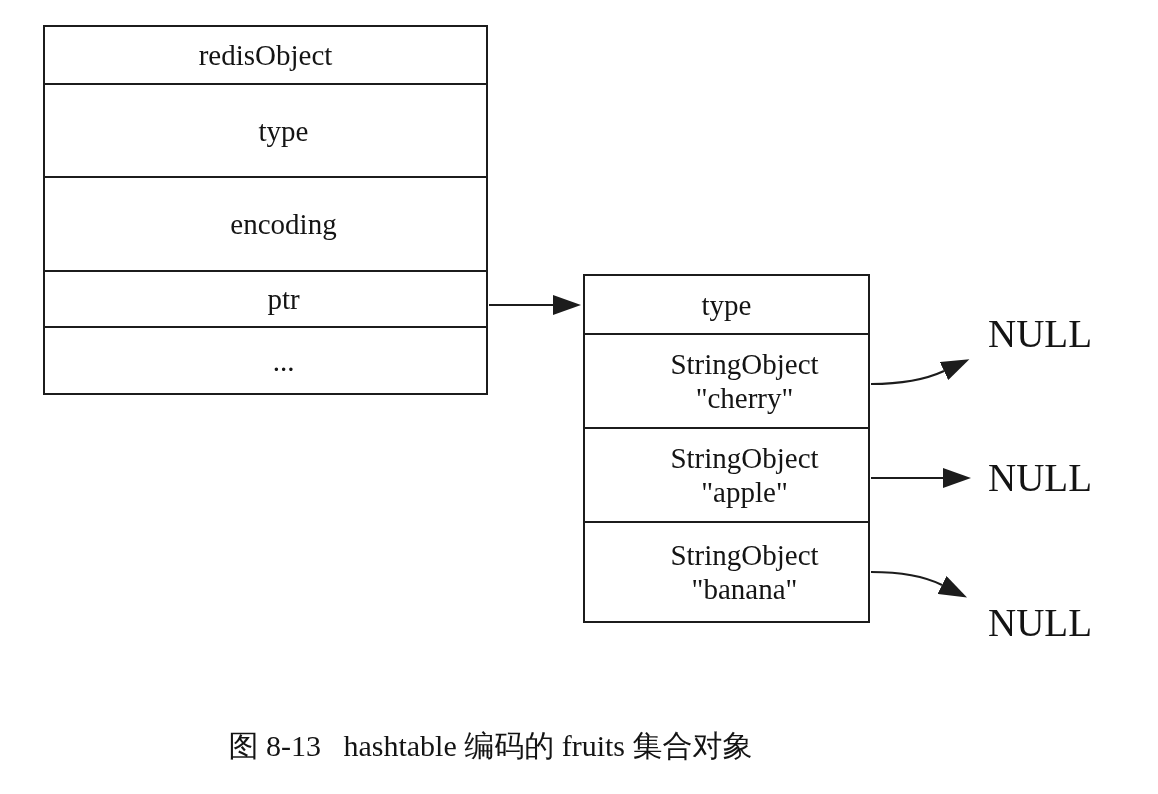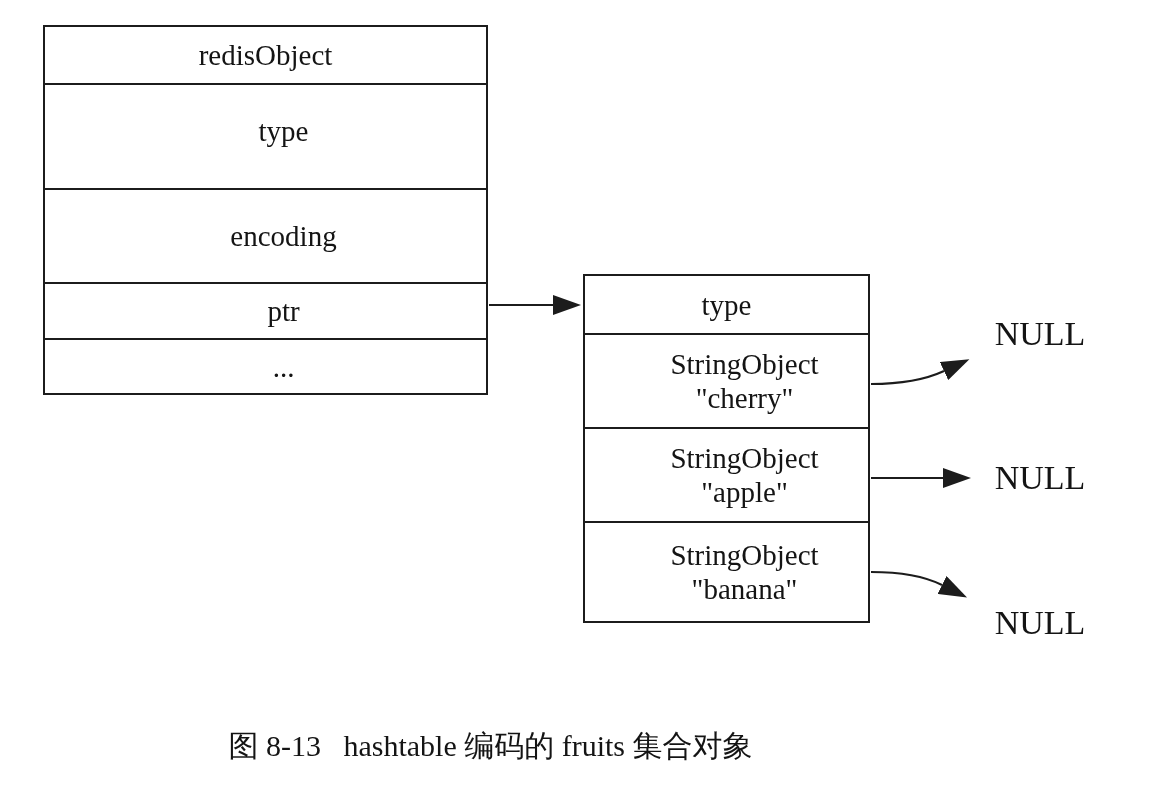--- a/index.html
+++ b/index.html
@@ -31,42 +31,42 @@
     font-size: 29px;
     line-height: 34px;
     color: #141414;
   }
   .row + .row { border-top: 2px solid #1c1c1c; padding-left: 36px; }
 
   
   .left-box  { left: 43px; top: 25px; width: 445px; height: 370px; }
   .left-box .r1 { height: 56px; }
   .left-box .r2 { height: 93px; }
-  .left-box .r3 { height: 94px; margin-top: 12px; }
+  .left-box .r3 { height: 94px; }
   .left-box .r4 { height: 56px; }
   .left-box .r5 { flex: 1; }
 
   
   .right-box { left: 583px; top: 274px; width: 287px; height: 349px; }
   .right-box .r1 { height: 57px; }
   .right-box .r2 { height: 94px; }
   .right-box .r3 { height: 94px; }
   .right-box .r4 { flex: 1; }
 
   .arrow-layer {
     position: absolute;
     left: 0; top: 0;
     width: 1158px; height: 794px;
     pointer-events: none;
   }
   .null-label {
     position: absolute;
     width: 120px;
     text-align: center;
-    font-size: 34px;
+    font-size: 39px;
     line-height: 34px;
     color: #141414;
   }
   .null-1 { left: 980px; top: 317px; }
   .null-2 { left: 980px; top: 461px; }
   .null-3 { left: 980px; top: 606px; }
 
   .caption {
     position: absolute;
     left: 0;

